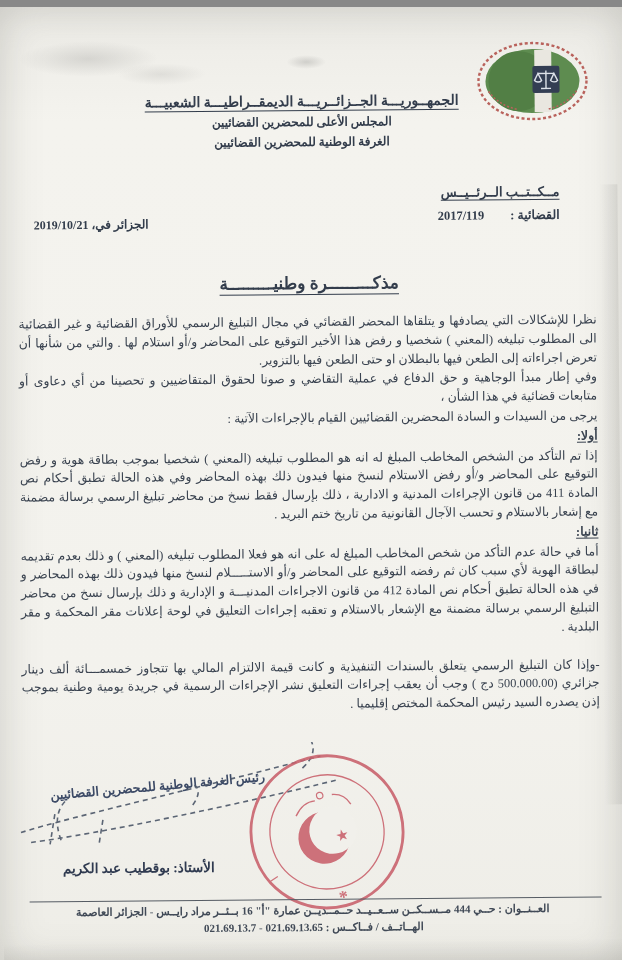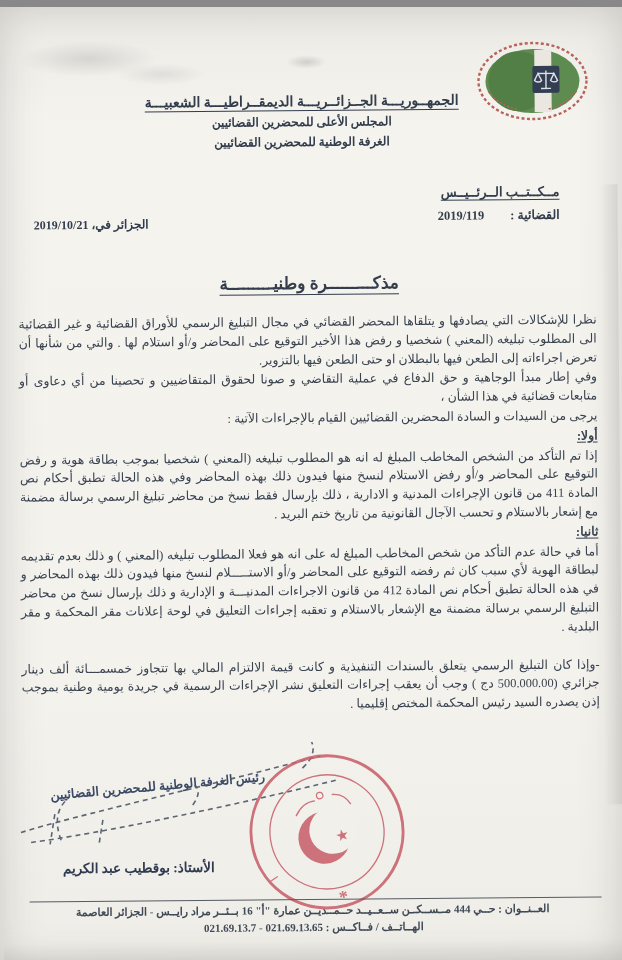--- a/index.html
+++ b/index.html
@@ -105,21 +105,21 @@
 
     <div class="hdr">
       <div class="hdr-l1">الجمهــوريـــة الجــزائــريـــة الديمقــراطيـــة الشعبيـــة</div>
       <div class="hdr-l2">المجلس الأعلى للمحضرين القضائيين</div>
       <div class="hdr-l3">الغرفة الوطنية للمحضرين القضائيين</div>
     </div>
 
     <div class="office-block">
       <div class="office-line">مــكــتــب الــرئــيــس</div>
       <div class="num-line">
-        <span>القضائية :</span><span class="num-val">2019/119</span>
+        <span>القضائية :</span><span class="num-val">2017/119</span>
       </div>
     </div>
 
     <div class="date-line">الجزائر في، 2019/10/21</div>
 
     <div class="doc-title">
       <span class="title-inner">مذكـــــــــرة وطنيـــــــــة</span>
     </div>
 
     <div class="body">

